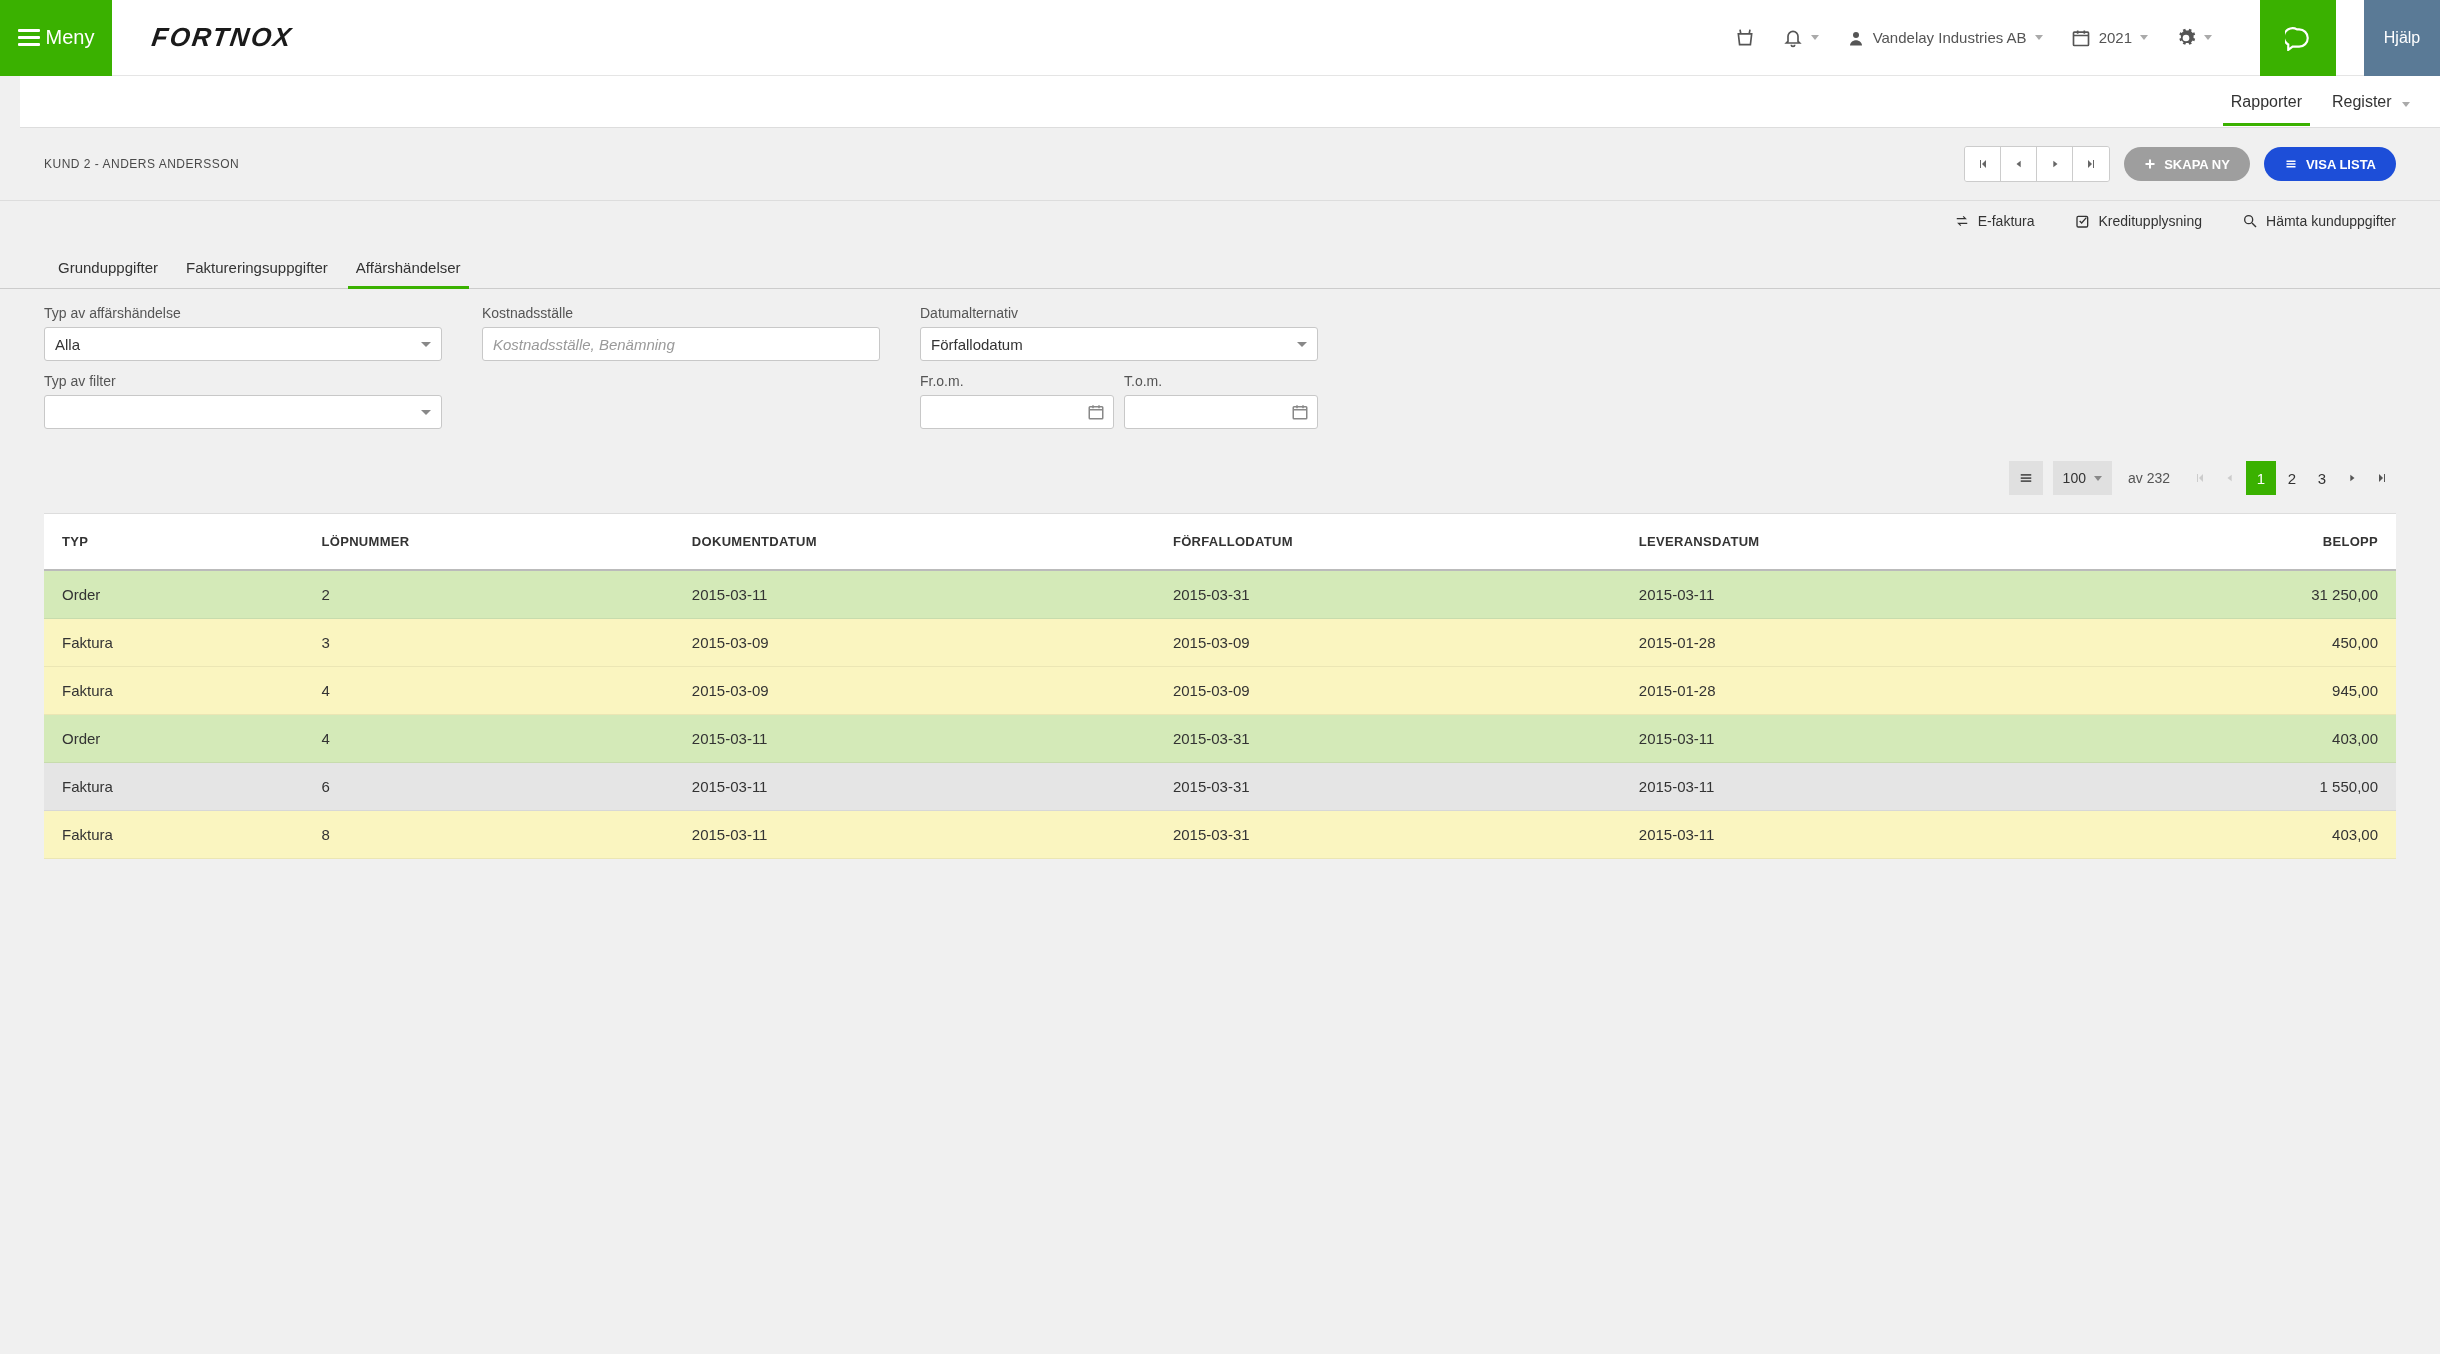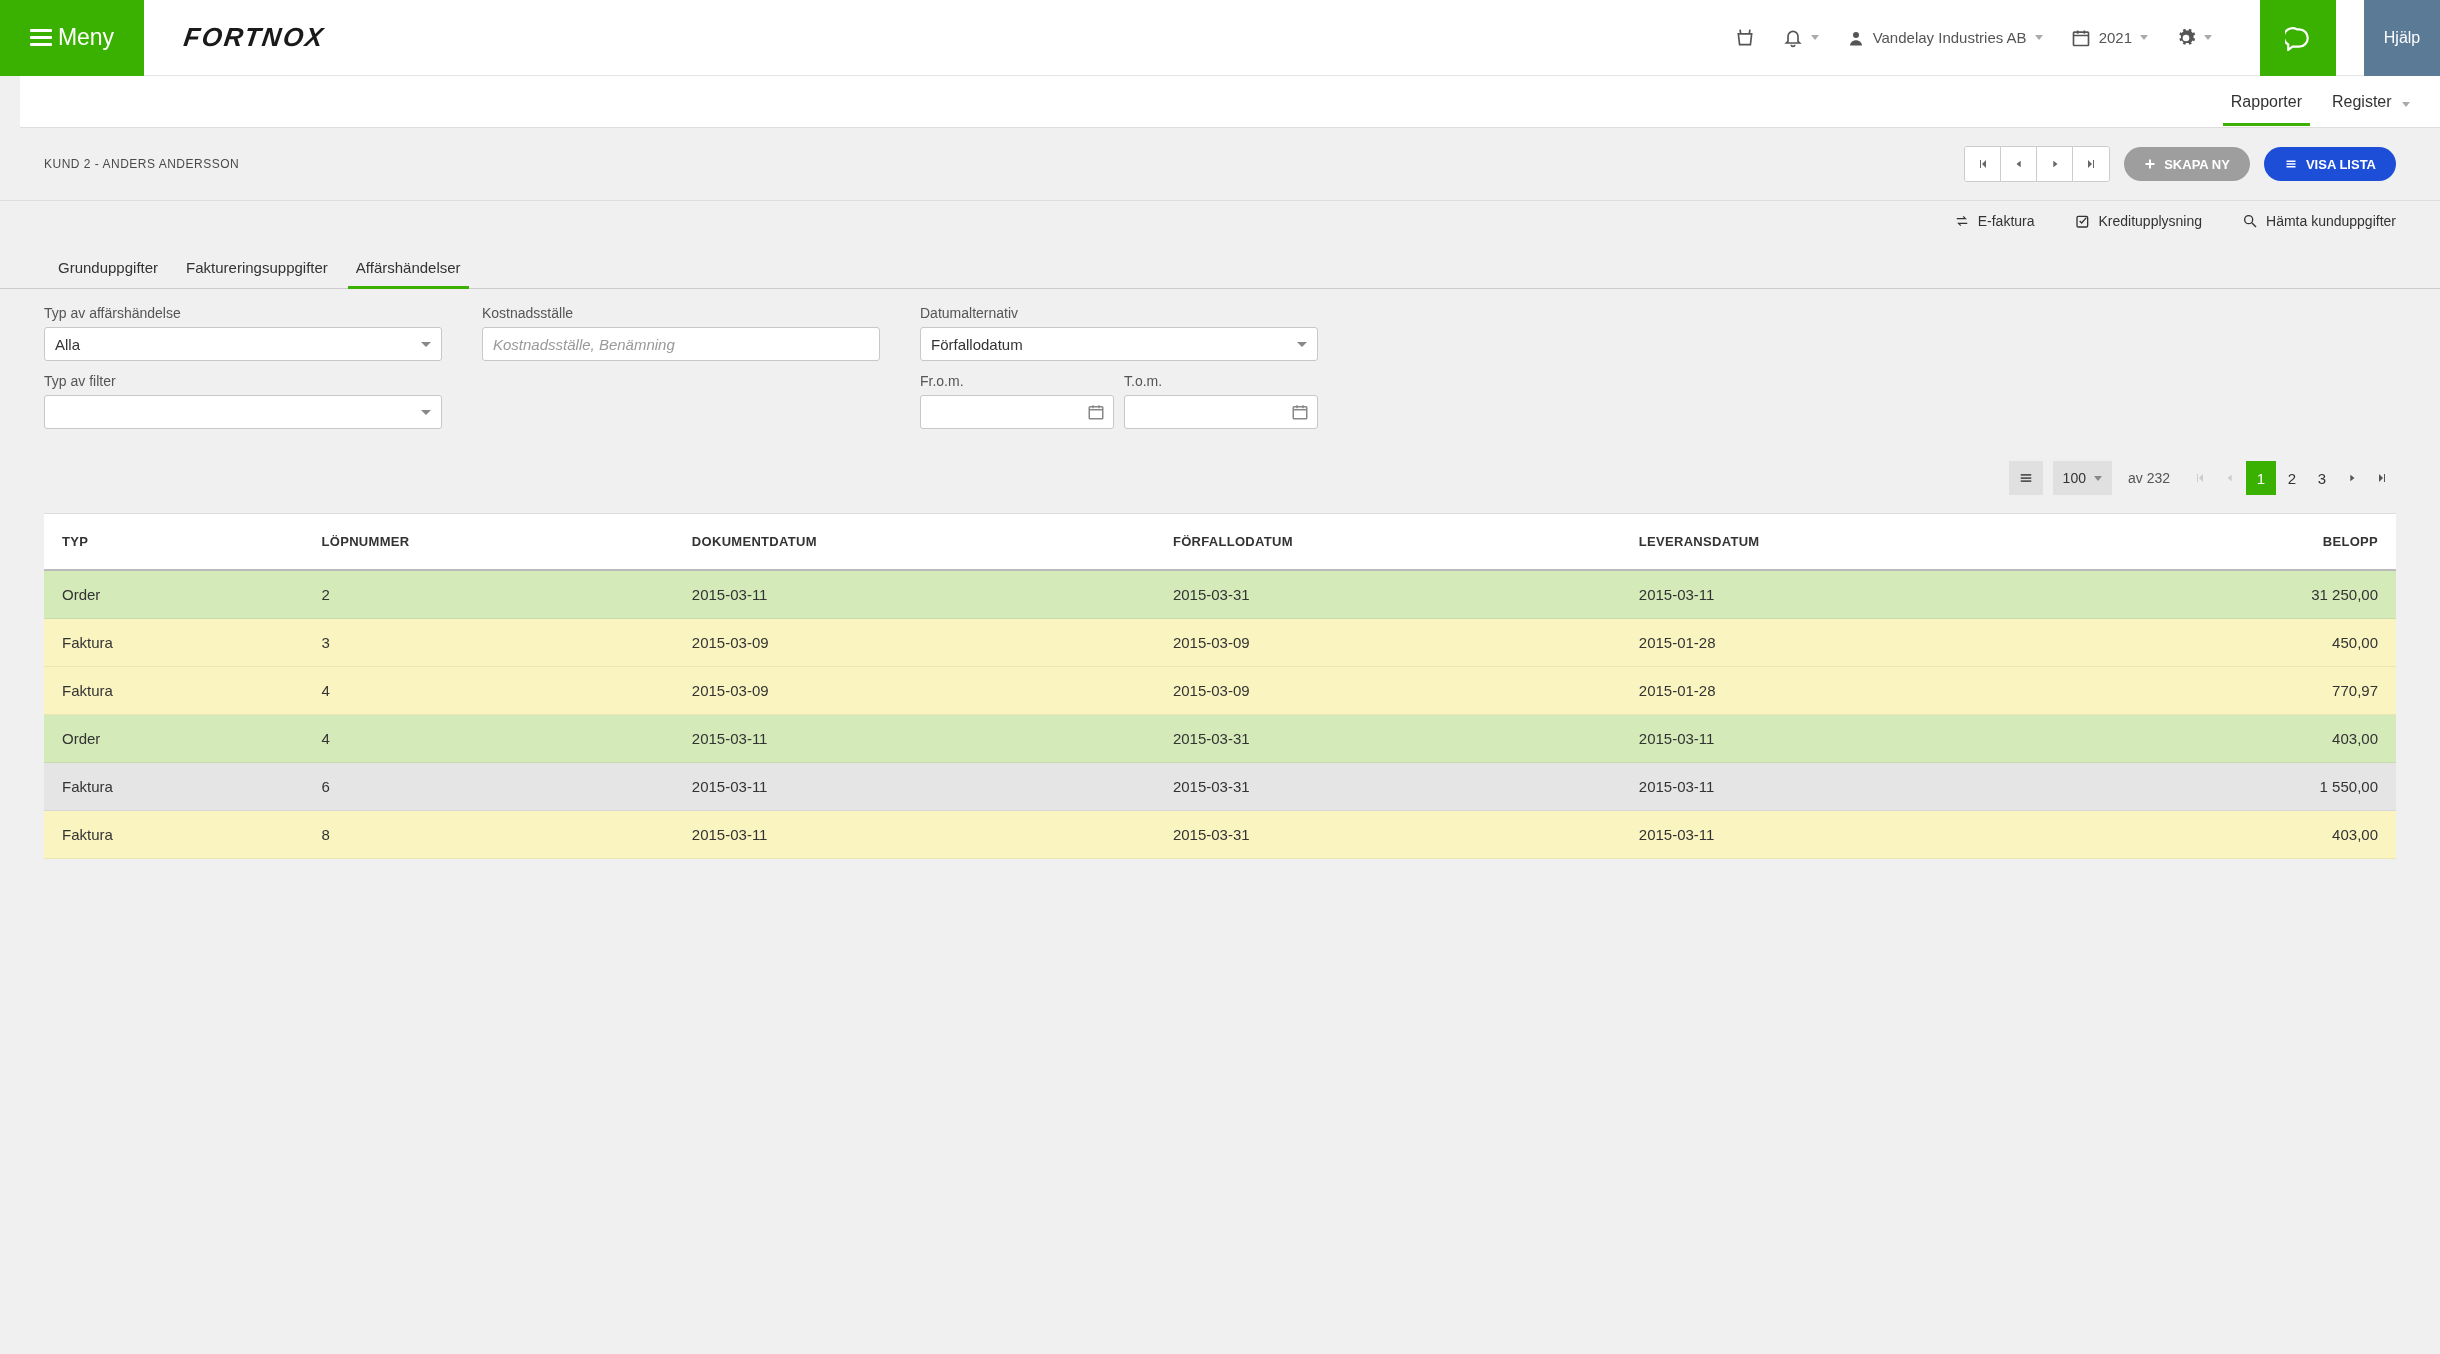--- a/index.html
+++ b/index.html
@@ -13,26 +13,26 @@
   display: flex;
   align-items: center;
   background: #fff;
   height: 76px;
   border-bottom: 1px solid #e5e5e5;
 }
 .menu-btn {
   background: #3ab100;
   color: #fff;
   height: 76px;
-  width: 144px;
+  width: 112px;
   display: flex;
   align-items: center;
   justify-content: center;
   gap: 6px;
-  font-size: 23px;
+  font-size: 20px;
   cursor: pointer;
 }
 .hamburger {
   display: flex;
   flex-direction: column;
   gap: 4px;
 }
 .hamburger span {
   width: 22px;
   height: 3px;
@@ -607,21 +607,21 @@
           <td>2015-03-09</td>
           <td>2015-01-28</td>
           <td>450,00</td>
         </tr>
         <tr class="row-yellow">
           <td>Faktura</td>
           <td>4</td>
           <td>2015-03-09</td>
           <td>2015-03-09</td>
           <td>2015-01-28</td>
-          <td>770,97</td>
+          <td>945,00</td>
         </tr>
         <tr class="row-green">
           <td>Order</td>
           <td>4</td>
           <td>2015-03-11</td>
           <td>2015-03-31</td>
           <td>2015-03-11</td>
           <td>403,00</td>
         </tr>
         <tr class="row-grey">

